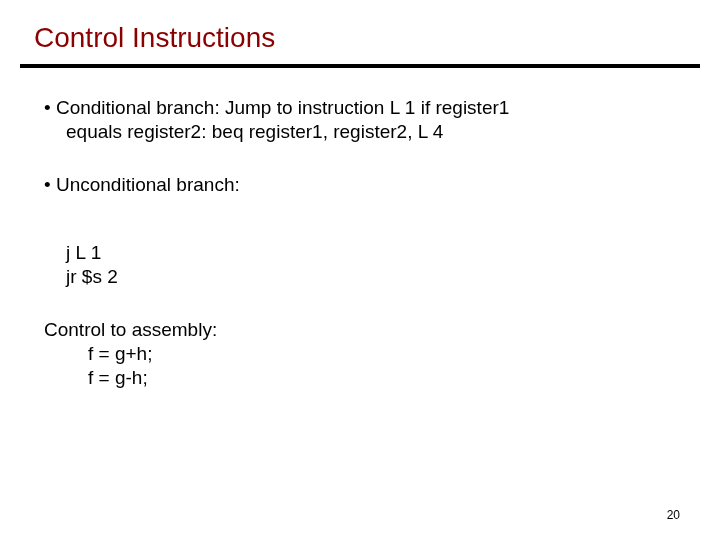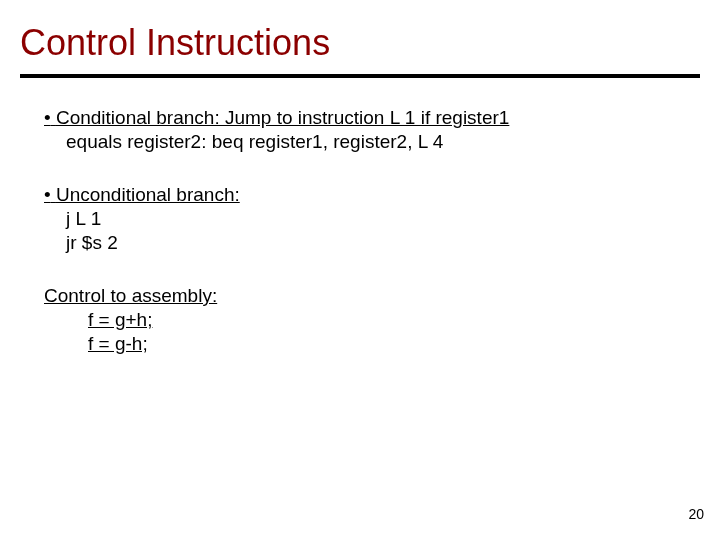--- a/index.html
+++ b/index.html
@@ -14,51 +14,50 @@
     overflow: hidden;
   }
   .slide {
     width: 720px;
     height: 540px;
     position: relative;
     box-sizing: border-box;
   }
   .title {
     color: #8b0000;
-    font-size: 36px;
+    font-size: 28px;
     font-weight: normal;
-    padding: 22px 0 10px 20px;
+    padding: 22px 0 10px 34px;
   }
   .rule {
     border: none;
     border-top: 4px solid #000;
     margin: 0 20px 0 20px;
   }
   .content {
     padding: 28px 40px 0 44px;
     font-size: 19px;
     line-height: 1.28;
-    text-decoration: underline;
   }
   .bullet {
     margin-bottom: 28px;
   }
   .bullet-mark {
     display: inline;
   }
   .plain-block {
     margin-top: 4px;
   }
   .indent1 { padding-left: 22px; }
   .indent2 { padding-left: 44px; }
   .page-num {
     position: absolute;
-    right: 16px;
+    right: 40px;
     bottom: 18px;
-    font-size: 14px;
+    font-size: 12px;
     color: #000;
   }
 </style>
 </head>
 <body>
 <div class="slide">
 
 <div class="title">Control Instructions</div>
 <hr class="rule">
 
@@ -66,21 +65,21 @@
 
   <div class="bullet">
     <span class="bullet-mark">•</span>
     <span>Conditional branch: Jump to instruction L 1 if register1</span><br>
     <span class="indent1" style="display:inline-block;">equals register2:        beq    register1,  register2,  L 4</span><br>
   </div>
 
   <div class="bullet">
     <span class="bullet-mark">•</span>
     <span>Unconditional branch:</span><br>
-    <span class="indent1" style="display:inline-block;">j     L 1</span><br>
+    <span class="indent1" style="display:inline-block;margin-top:44px;">j     L 1</span><br>
     <span class="indent1" style="display:inline-block;">jr    $s 2</span>
   </div>
 
   <div class="plain-block">
     <div>Control to assembly:</div>
     <div class="indent2">    f = g+h;</div>
     <div class="indent2">    f = g-h;</div>
   </div>
 
 </div>

